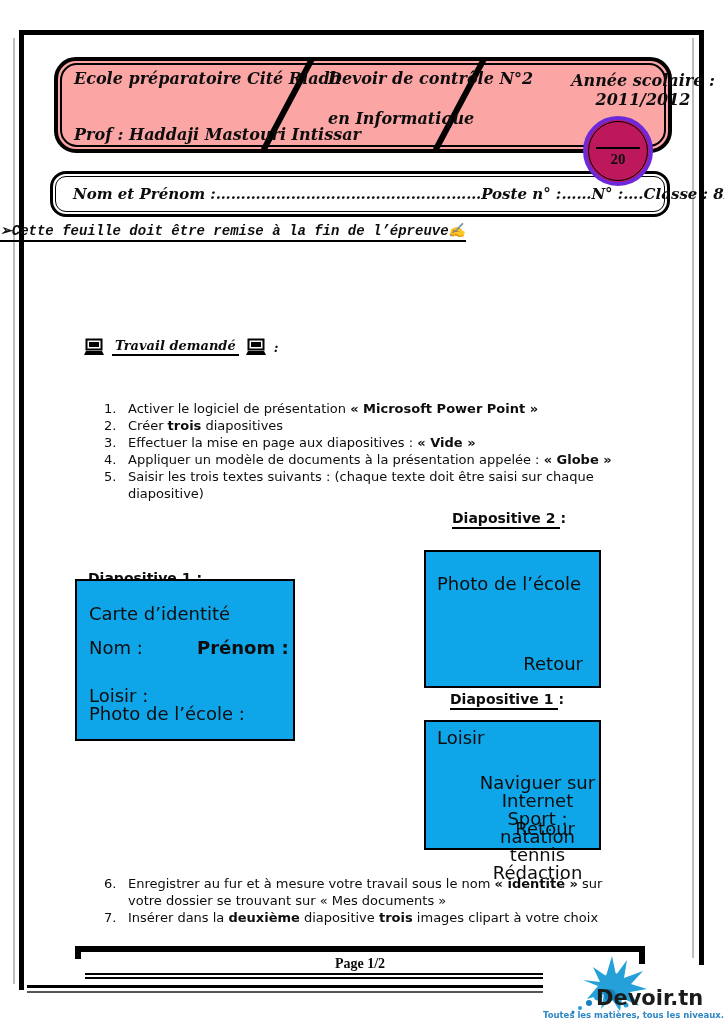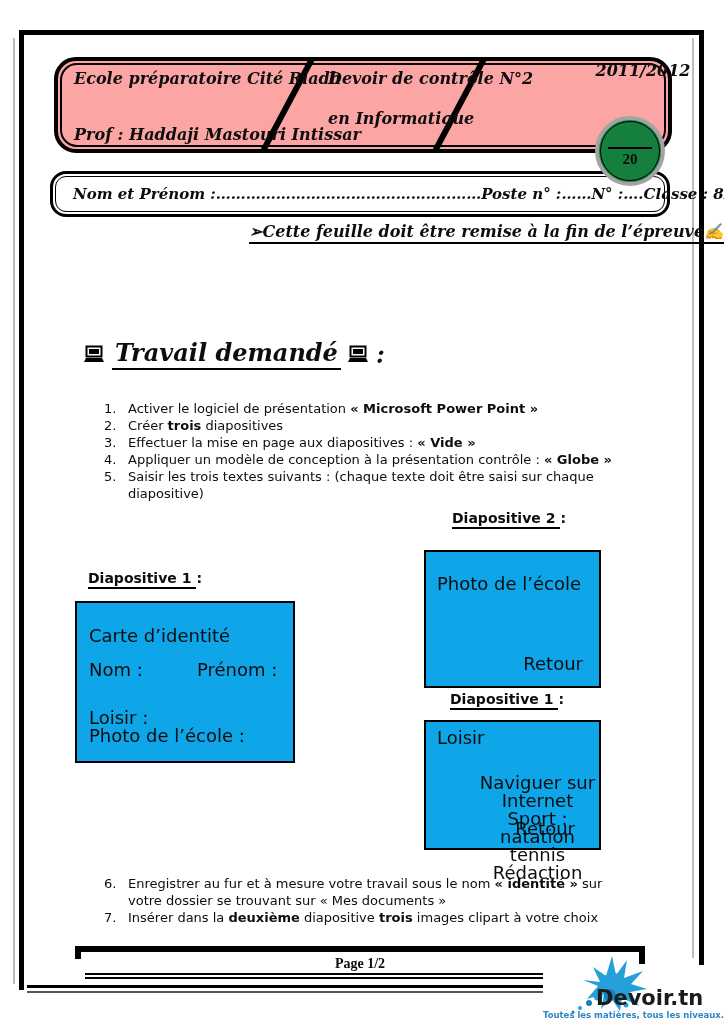--- a/index.html
+++ b/index.html
@@ -18,58 +18,58 @@
 
   
   .hdr-outer{left:54px;top:57px;width:610px;height:88px;border:4px solid #000;border-radius:22px;background:#fca5a5;}
   .hdr-inner{position:absolute;inset:2px;border:2px solid #000;border-radius:17px;}
   .script{font-family:"DejaVu Serif",serif;font-style:italic;font-weight:bold;}
   .hdr-text{font-size:16px;white-space:nowrap;}
   .slash{width:6px;height:104px;background:#000;transform:rotate(28deg);}
   .year-cell{left:505px;top:0;width:160px;text-align:center;}
 
   
-  .grade-circle{left:595px;top:116px;width:62px;height:62px;border:4px solid #a3a3a3;border-radius:50%;background:#15803d;z-index:6;}
+  .grade-circle{left:583px;top:116px;width:62px;height:62px;border:4px solid #6d28d9;border-radius:50%;background:#be185d;z-index:6;}
   .grade-inner{position:absolute;inset:1px;border:1px solid #000;border-radius:50%;}
   .grade-line{position:absolute;left:9px;right:9px;top:27px;height:2px;background:#000;}
   .grade-num{position:absolute;left:0;top:31px;width:100%;text-align:center;
     font-family:"Liberation Serif",serif;font-weight:bold;font-size:15px;}
 
   
   .name-outer{left:50px;top:171px;width:614px;height:40px;border:3px solid #000;border-radius:16px;background:#fff;z-index:2;}
   .name-inner{position:absolute;inset:2px;border:1px solid #000;border-radius:11px;}
   .name-text{position:absolute;left:20px;top:11px;font-size:15px;white-space:nowrap;}
 
   
-  .notice{left:0;top:222px;width:724px;text-align:right;font-size:16px;}
+  .notice{left:0;top:222px;width:724px;text-align:left;font-size:14px;font-family:Liberation Mono, monospace;}
   .notice u{ text-decoration:none;border-bottom:2px solid #000;padding-bottom:1px;}
 
   
-  .work-head{left:84px;top:338px;display:flex;align-items:center;gap:7px;font-size:24px;}
+  .work-head{left:84px;top:338px;display:flex;align-items:center;gap:7px;font-size:13px;}
   .work-title{border-bottom:2px solid #000;padding:0 3px 1px 3px;}
 
   
   .tasklist{font-size:13px;line-height:17px;}
   .list1{left:104px;top:400px;width:540px;}
   .list2{left:104px;top:875px;width:529px;}
   .li{display:flex;}
   .num{width:24px;flex:0 0 24px;}
   .segs{flex:1;}
   .list1 .segs{max-width:516px;}
   .list2 .segs{max-width:505px;}
   .b{font-weight:bold;}
 
   
   .slide-label{font-weight:bold;font-size:14px;white-space:nowrap;}
   .slide-label .lbl{border-bottom:2px solid #000;padding-right:5px;padding-bottom:1px;}
   .slide-box{border:2px solid #000;background:#0ea5e9;font-size:18px;text-align:center;}
   .s2-label{left:452px;top:510px;}
   .s2-box{left:424px;top:550px;width:173px;height:134px;}
   .s1-label{left:88px;top:570px;}
-  .s1-box{left:75px;top:601px;width:216px;height:158px;}
+  .s1-box{left:75px;top:579px;width:216px;height:158px;}
   .s3-label{left:450px;top:691px;}
   .s3-box{left:424px;top:720px;width:173px;height:126px;}
   .retour{position:absolute;}
 
   
   .foot-bar{left:75px;top:946px;width:570px;height:6px;background:#000;}
   .foot-hook-r{left:639px;top:946px;width:6px;height:18px;background:#000;}
   .foot-hook-l{left:75px;top:946px;width:6px;height:13px;background:#000;}
   .page-num{left:75px;top:956px;width:570px;text-align:center;
     font-family:"Liberation Serif",serif;font-weight:bold;font-size:14px;}
@@ -94,20 +94,21 @@
 
   <div class="abs hdr-outer">
     <div class="hdr-inner"></div>
     <div class="abs slash" style="left:227px;top:-9px;"></div>
     <div class="abs slash" style="left:399px;top:-9px;"></div>
     <div class="abs script hdr-text" style="left:16px;top:8px;">Ecole préparatoire Cité Riadh</div>
     <div class="abs script hdr-text" style="left:16px;top:64px;">Prof : Haddaji Mastouri Intissar</div>
     <div class="abs script hdr-text" style="left:270px;top:8px;">Devoir de contrôle N°2</div>
     <div class="abs script hdr-text" style="left:270px;top:48px;">en Informatique</div>
     <div class="abs year-cell">
+      <div class="script hdr-text" style="margin-top:10px;">Année scolaire :</div>
       <div class="script hdr-text">2011/2012</div>
     </div>
   </div>
 
   <div class="abs grade-circle">
     <div class="grade-inner"></div>
     <div class="grade-line"></div>
     <div class="grade-num">20</div>
   </div>
 
@@ -145,21 +146,21 @@
     <div class="li">
       <span class="num">2.</span>
       <span class="segs"><span>Créer </span><span class="b">trois</span><span> diapositives</span></span>
     </div>
     <div class="li">
       <span class="num">3.</span>
       <span class="segs"><span>Effectuer la mise en page aux diapositives : </span><span class="b">« Vide »</span></span>
     </div>
     <div class="li">
       <span class="num">4.</span>
-      <span class="segs"><span>Appliquer un modèle de conception à la présentation contrôle : </span><span class="b">« Globe »</span></span>
+      <span class="segs"><span>Appliquer un modèle de documents à la présentation appelée : </span><span class="b">« Globe »</span></span>
     </div>
     <div class="li">
       <span class="num">5.</span>
       <span class="segs"><span>Saisir les trois textes suivants : (chaque texte doit être saisi sur chaque diapositive)</span></span>
     </div>
   </div>
 
   <div class="abs slide-label s2-label">
     <span class="lbl">Diapositive 2</span><span>:</span>
   </div>
@@ -167,21 +168,21 @@
     <div class="abs" style="left:11px;top:21px;">Photo de l’école</div>
     <div class="retour" style="right:16px;bottom:12px;">Retour</div>
   </div>
 
   <div class="abs slide-label s1-label">
     <span class="lbl">Diapositive 1</span><span>:</span>
   </div>
   <div class="abs slide-box s1-box">
     <div class="abs" style="left:12px;top:22px;">Carte d’identité</div>
     <div class="abs" style="left:12px;top:56px;">Nom :</div>
-    <div class="abs" style="left:120px;top:56px;">Prénom :</div>
+    <div class="abs" style="left:120px;top:56px;font-weight:bold;">Prénom :</div>
     <div class="abs" style="left:12px;top:104px;">Loisir :</div>
     <div class="abs" style="left:12px;top:122px;">Photo de l’école :</div>
   </div>
 
   <div class="abs slide-label s3-label">
     <span class="lbl">Diapositive 1</span><span>:</span>
   </div>
   <div class="abs slide-box s3-box">
     <div class="abs" style="left:11px;top:5px;">Loisir</div>
     <div class="abs" style="left:11px;top:52px;line-height:18px;margin-left:39px;">

